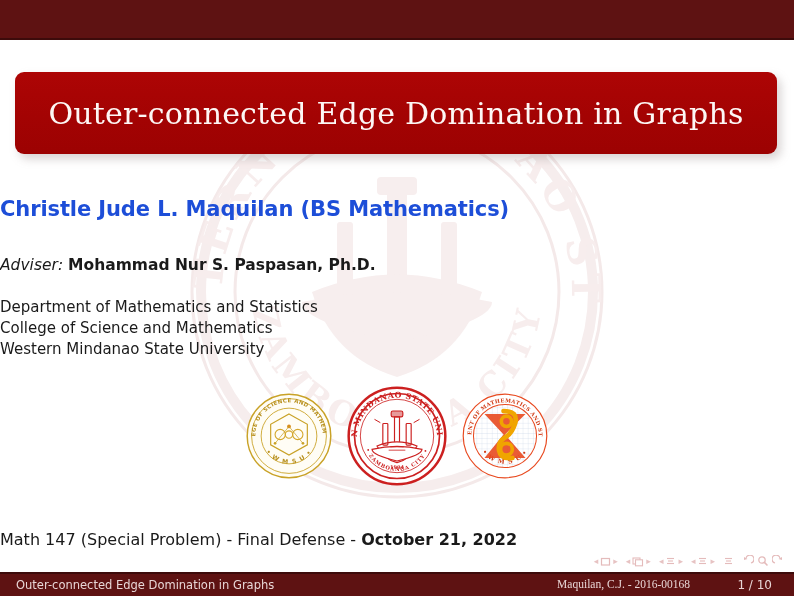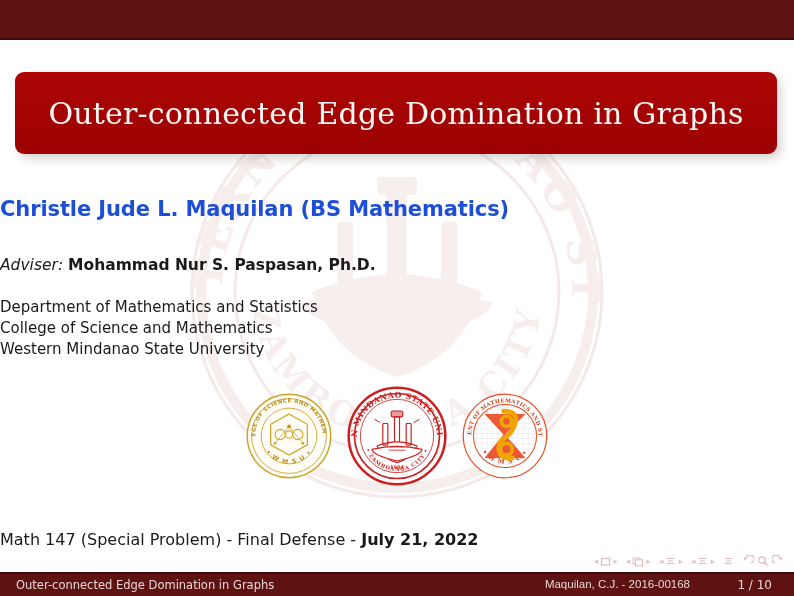--- a/index.html
+++ b/index.html
@@ -220,21 +220,21 @@
     top: 4px;
     font-family: "DejaVu Sans", sans-serif;
     font-size: 11.5px;
     color: #e8d6d6;
     white-space: nowrap;
   }
   #footer-author {
     position: absolute;
     right: 104px;
     top: 4px;
-    font-family: Liberation Sans, sans-serif;
+    font-family: Liberation Serif, serif;
     font-size: 11.5px;
     color: #e8d6d6;
     white-space: nowrap;
   }
   #footer-page {
     position: absolute;
     right: 22px;
     top: 4px;
     font-family: "DejaVu Sans", sans-serif;
     font-size: 12px;
@@ -409,21 +409,21 @@
         <path d="M 32,30 L 88,30 L 60,58 L 88,90 L 32,90 L 58,58 Z" fill="#e8491f" opacity="0.9"></path>
         <path d="M 58,26 Q 78,26 74,42 Q 70,56 60,62 Q 50,68 52,80 Q 54,92 70,90" fill="none" stroke="#f0a500" stroke-width="6.5" stroke-linecap="round"></path>
         <circle cx="62" cy="40" r="7" fill="none" stroke="#f0a500" stroke-width="5"></circle>
         <circle cx="62" cy="78" r="8" fill="none" stroke="#f0a500" stroke-width="5"></circle>
       </g>
     </svg>
 
   </div>
 
   <div id="event-line">
-    <span>Math 147 (Special Problem) - Final Defense - </span><span id="event-date">July 21, 2022</span>
+    <span>Math 147 (Special Problem) - Final Defense - </span><span id="event-date">October 21, 2022</span>
   </div>
 
   <div id="navsymbols">
 
     <span class="navsym-group">
       <span class="navsym-arrow">◂</span>
       <svg class="navsym-icon" width="11" height="11" viewBox="0 0 11 11">
           <rect x="1.5" y="2.5" width="8" height="6.5" fill="none" stroke="#e0b0b0" stroke-width="1.2"></rect>
         </svg>
       <span class="navsym-arrow">▸</span>

